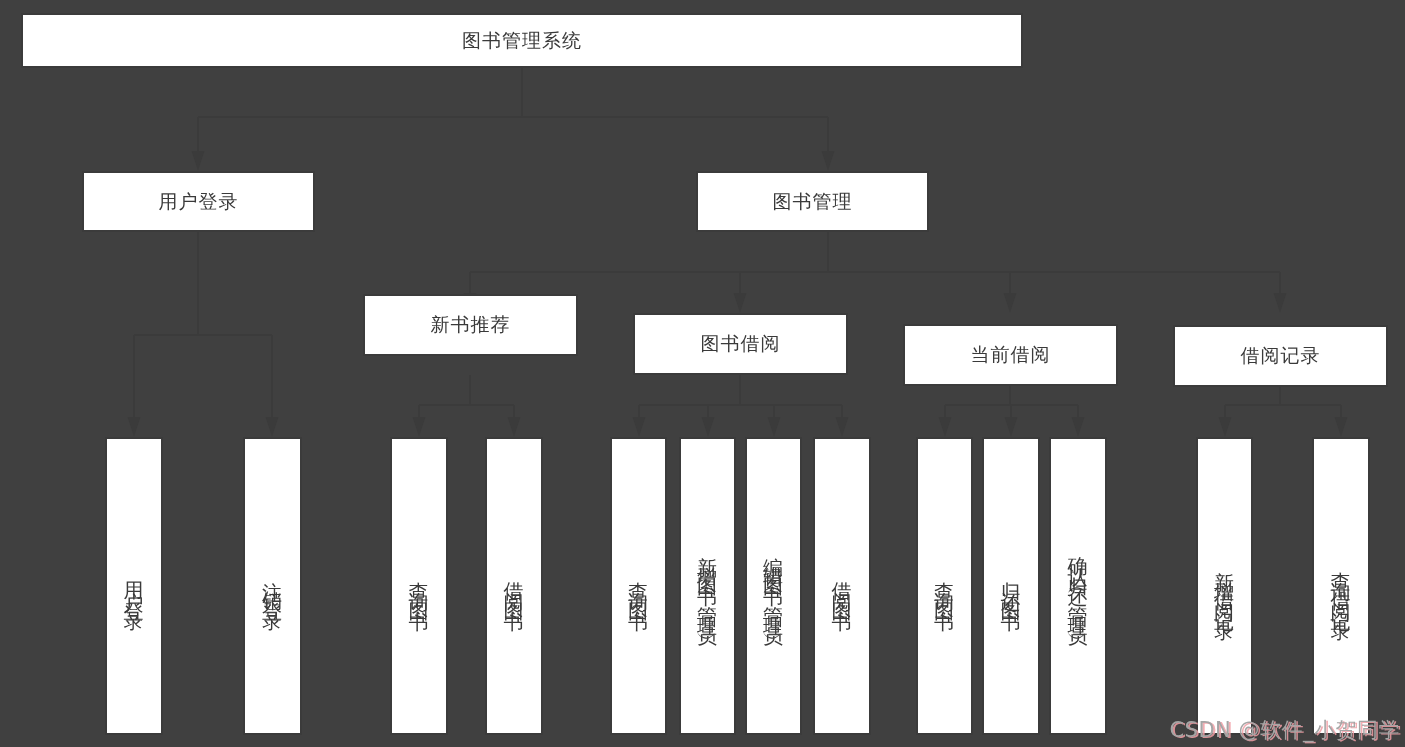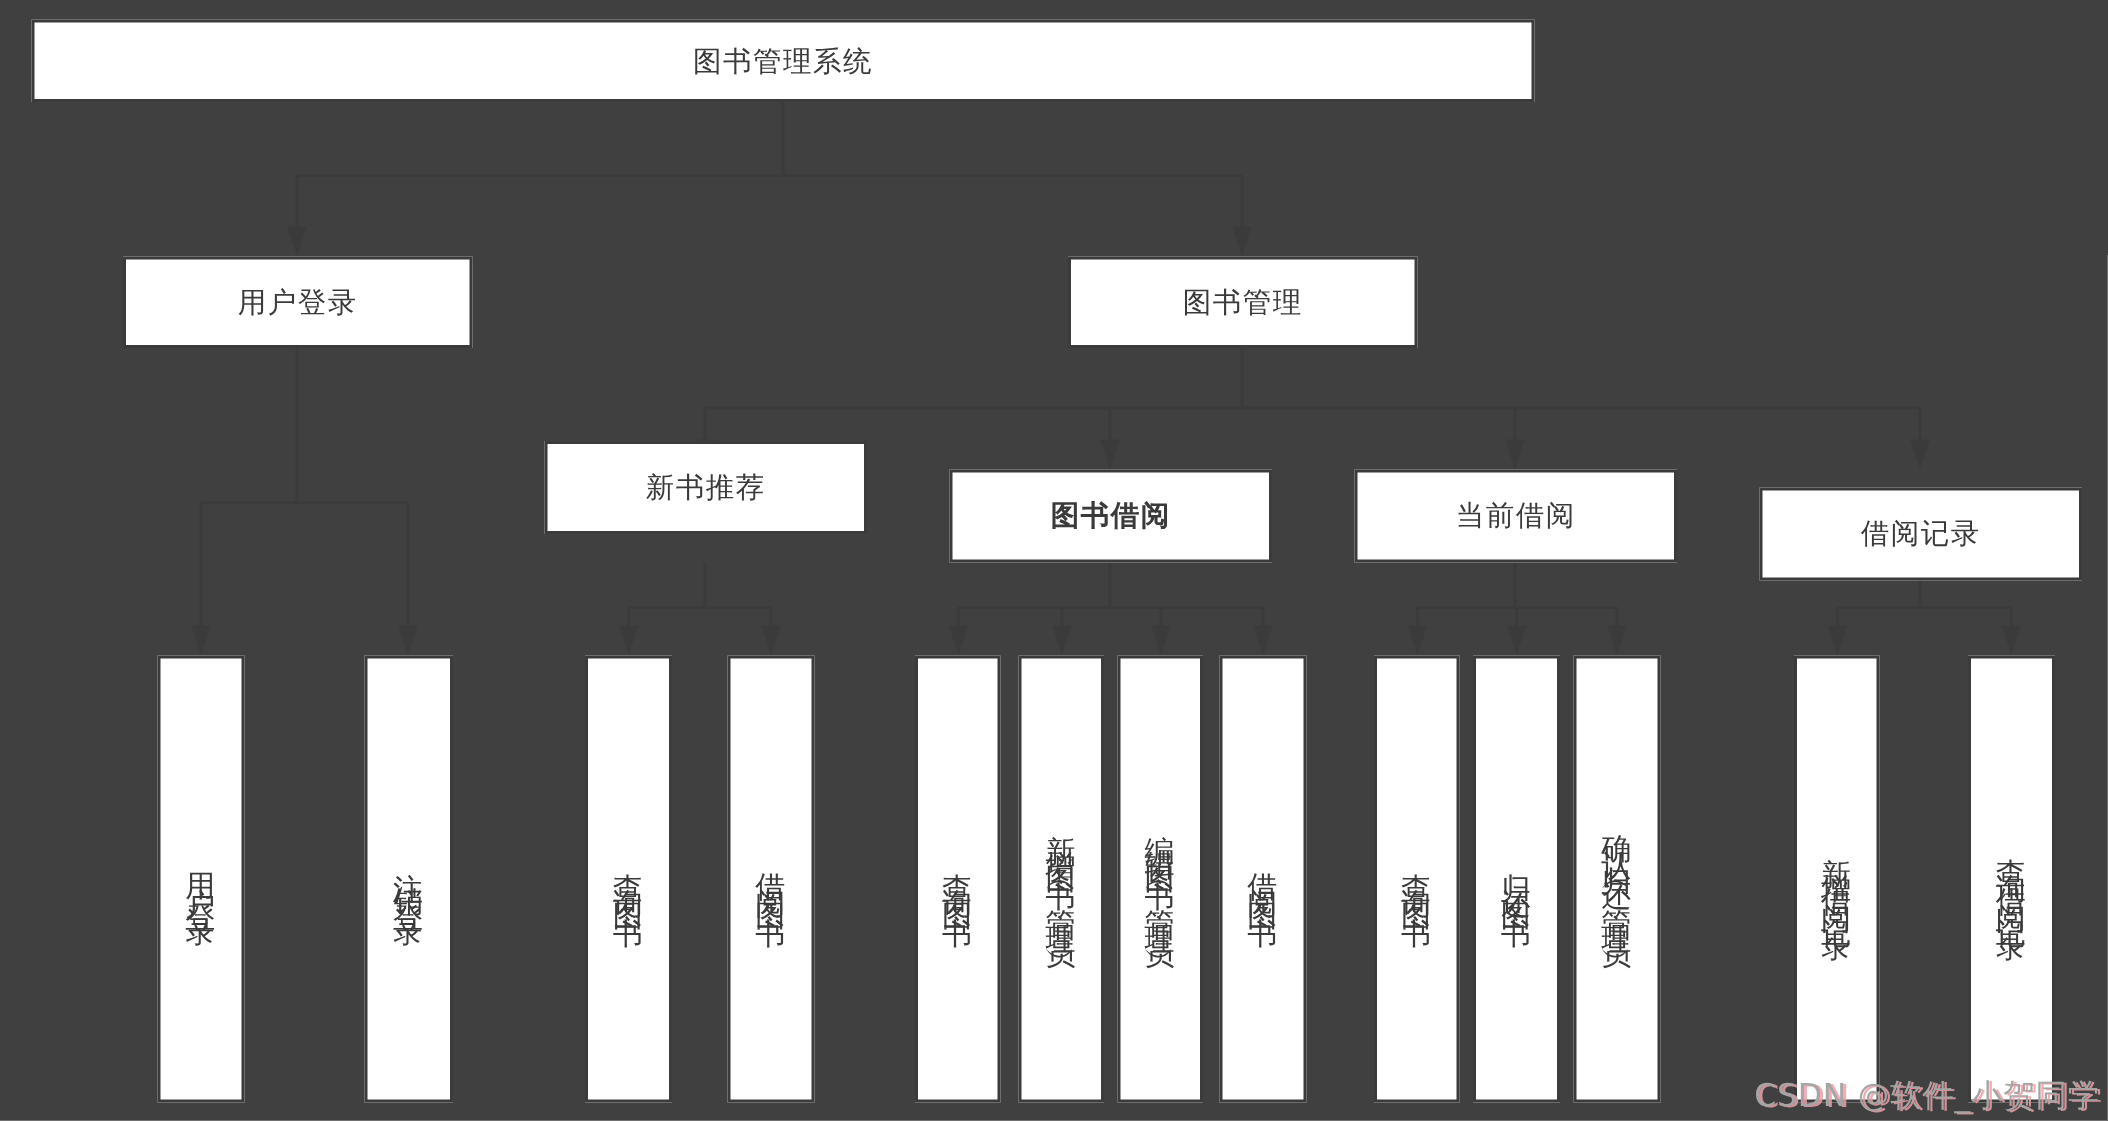--- a/index.html
+++ b/index.html
@@ -99,25 +99,25 @@
       <polygon points="1071.5,417 1084.5,417 1078,437"></polygon>
 
       <polygon points="1218.5,417 1231.5,417 1225,437"></polygon>
       <polygon points="1334.5,417 1347.5,417 1341,437"></polygon>
     </g>
   </svg>
 
   <div class="node h" style="left:21px; top:13px; width:1002px; height:55px;">图书管理系统</div>
 
   <div class="node h" style="left:82px; top:171px; width:233px; height:61px;">用户登录</div>
-  <div class="node h" style="left:712px; top:171px; width:233px; height:61px;">图书管理</div>
+  <div class="node h" style="left:696px; top:171px; width:233px; height:61px;">图书管理</div>
 
   <div class="node h" style="left:363px; top:294px; width:215px; height:62px;">新书推荐</div>
-  <div class="node h" style="left:633px; top:313px; width:215px; height:62px;font-weight:bold;">图书借阅</div>
-  <div class="node h" style="left:903px; top:313px; width:215px; height:62px;">当前借阅</div>
+  <div class="node h" style="left:633px; top:313px; width:215px; height:62px;">图书借阅</div>
+  <div class="node h" style="left:903px; top:324px; width:215px; height:62px;">当前借阅</div>
   <div class="node h" style="left:1173px; top:325px; width:215px; height:62px;">借阅记录</div>
 
   <div class="node v" style="left:105px; top:437px; width:58px; height:298px;">用户登录</div>
   <div class="node v" style="left:243px; top:437px; width:59px; height:298px;">注销登录</div>
 
   <div class="node v" style="left:390px; top:437px; width:58px; height:298px;">查询图书</div>
   <div class="node v" style="left:485px; top:437px; width:58px; height:298px;">借阅图书</div>
 
   <div class="node v" style="left:610px; top:437px; width:57px; height:298px;">查询图书</div>
   <div class="node v" style="left:679px; top:437px; width:57px; height:298px;">新增图书（管理员）</div>

